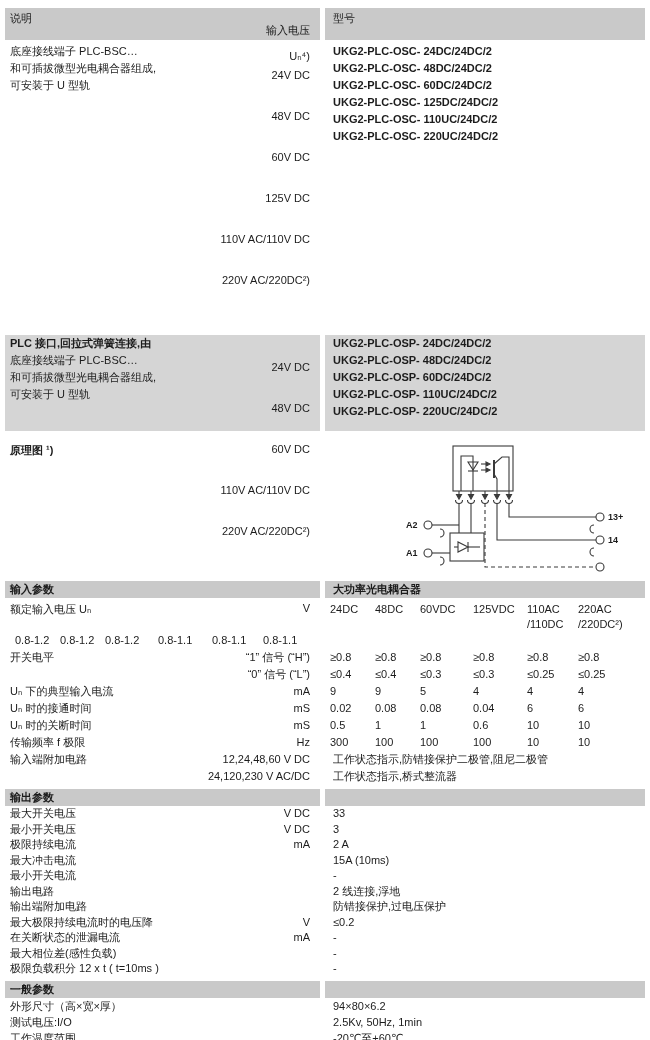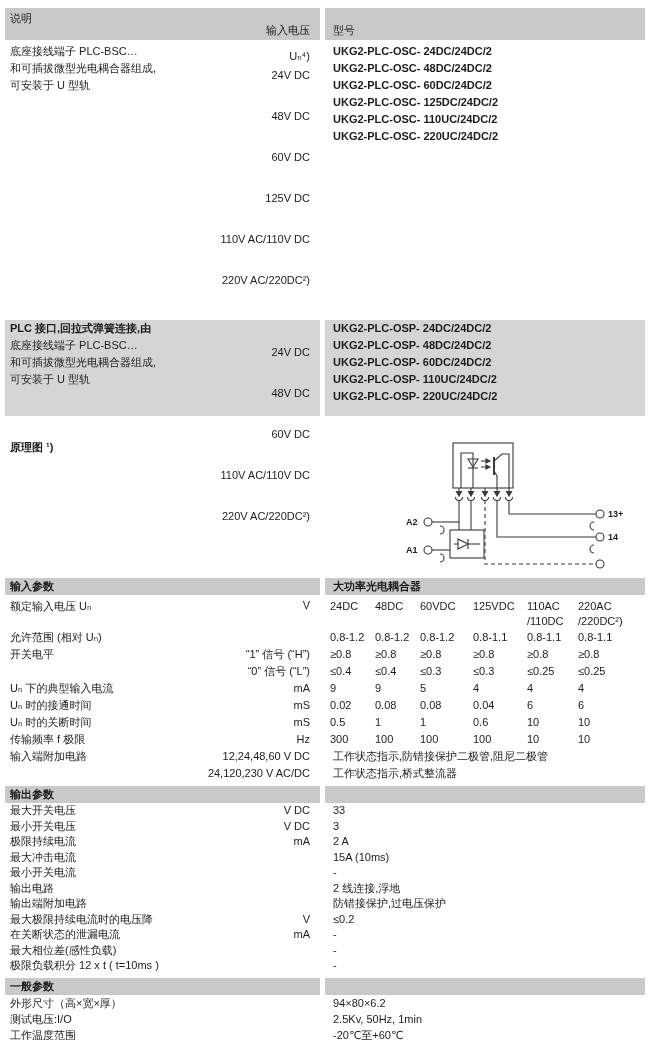--- a/index.html
+++ b/index.html
@@ -9,31 +9,31 @@
   .r{display:flex;}
   .cl{width:315px;box-sizing:border-box;display:flex;}
   .gut{flex:0 0 5px;}
   .cr{flex:1;box-sizing:border-box;padding-left:8px;}
   .lb{flex:1;padding-left:5px;}
   .md{text-align:right;padding-right:10px;white-space:pre;}
   .bold{font-weight:bold;}
   
   .hband{height:32px;margin-bottom:1px;}
   .hband .cl{background:#c9c9c9;}
-  .hband .cr{background:#c9c9c9;padding-top:15px;}
+  .hband .cr{background:#c9c9c9;padding-top:3px;}
   .hband .lb{padding-top:3px;}
   .hband .md{padding-top:3px;line-height:13px;}
   
   .blk .cl .lb div,.blk .md div,.blk .cr div{line-height:17px;}
   .blk{padding-top:2px;}
   .blk .cr{font-weight:bold;}
-  .blk2{margin-top:3px;height:100px;padding-top:4px;box-sizing:border-box;}
+  .blk2{margin-top:18px;height:100px;padding-top:4px;box-sizing:border-box;}
   .blk2 .cl,.blk2 .cr{background:#d5d5d5;}
   
-  .schem{position:relative;height:138px;margin-top:20px;}
+  .schem{position:relative;height:138px;margin-top:8px;}
   .schem .label{position:absolute;left:5px;top:4px;font-weight:bold;}
   .schem svg{position:absolute;left:393px;top:2px;}
   
   .bandrow{height:17px;line-height:17px;font-weight:bold;margin-top:4px;border-radius:6px;}
   .bandrow .cl{background:#c9c9c9;display:block;padding-left:5px;}
   .bandrow .cr{background:#c9c9c9;}
   
   .tv{padding-left:5px !important;display:flex;}
   .w0{width:45px;}.w1{width:45px;}.w2{width:53px;}.w3{width:54px;}.w4{width:51px;}.w5{flex:1;}
   .ithead{margin-top:4px;}
@@ -218,24 +218,20 @@
           <div>/110DC</div>
         </div>
       <div class="w5">
           <div>220AC</div>
           <div>/220DC²)</div>
         </div>
     </div>
   </div>
 
   <div class="r itrow">
-    <div class="cl">
-        <span class="lb">允许范围 (相对 Uₙ)</span>
-        <span class="md"></span>
-      </div>
     <div class="gut"></div>
     <div class="cr tv">
         <span class="w0">0.8-1.2</span>
         <span class="w1">0.8-1.2</span>
         <span class="w2">0.8-1.2</span>
         <span class="w3">0.8-1.1</span>
         <span class="w4">0.8-1.1</span>
         <span class="w5">0.8-1.1</span>
       </div>
   </div>

